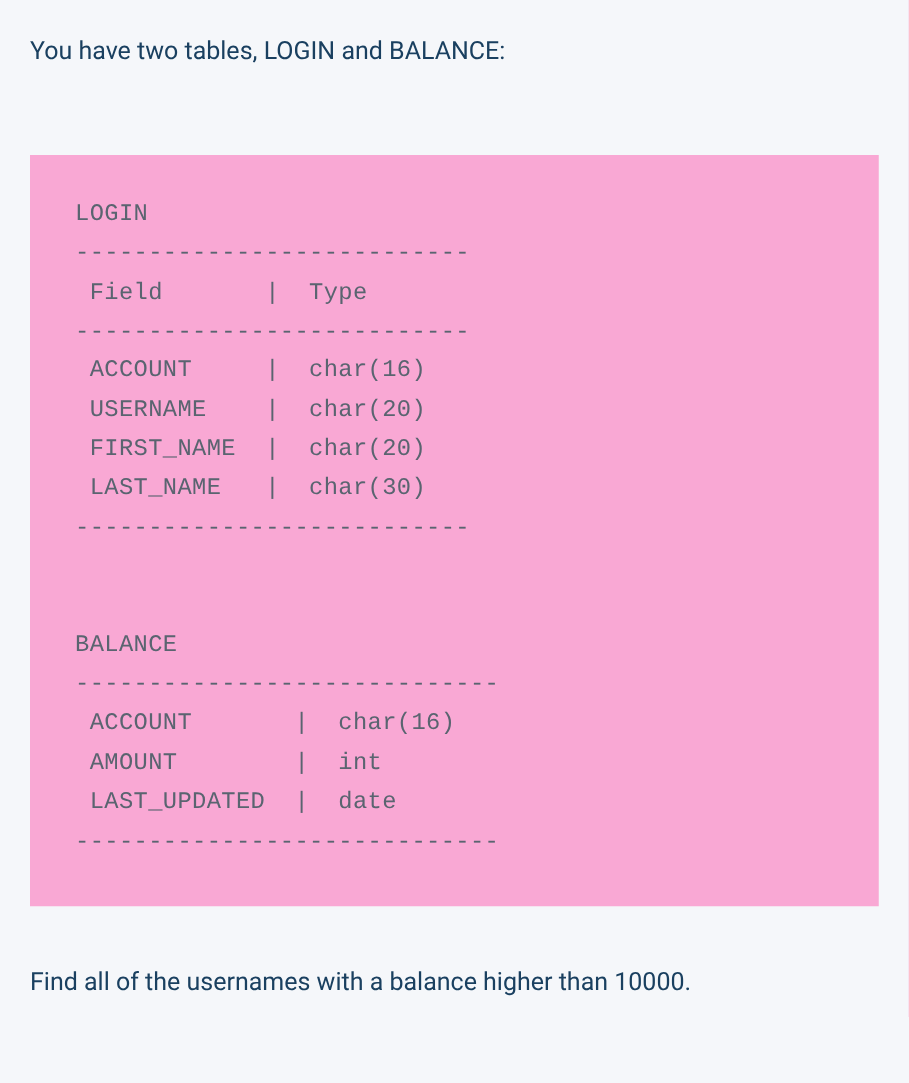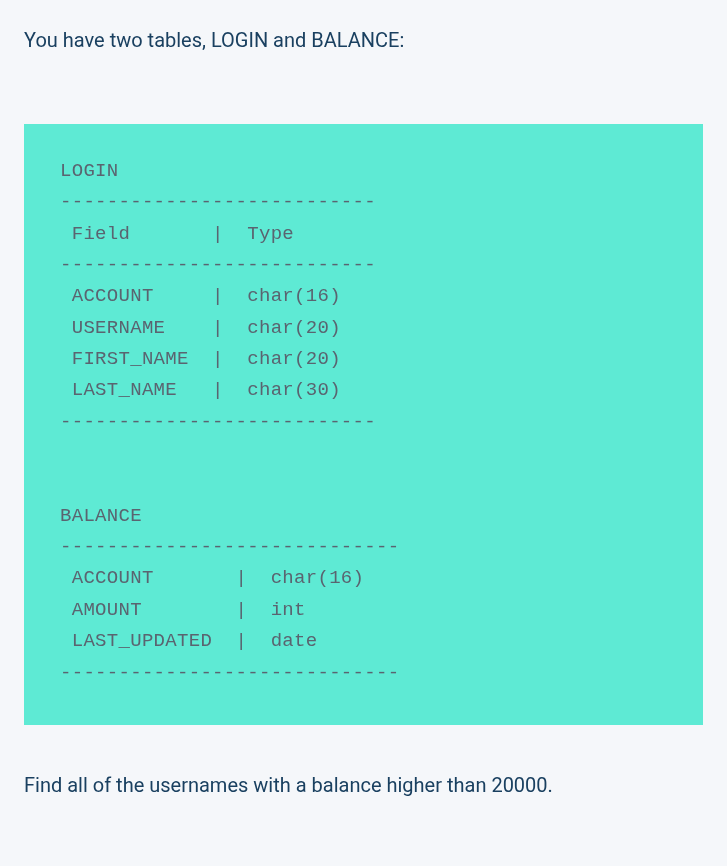--- a/index.html
+++ b/index.html
@@ -14,21 +14,21 @@
       font-family: -apple-system, BlinkMacSystemFont, "Segoe UI", Roboto, sans-serif;
       padding: 28px 24px;
     }
     .intro-text {
       color: #1a4060;
       font-size: 20px;
       font-weight: 400;
       margin-bottom: 72px;
     }
     .code-block {
-      background: #5eead4;
+      background: #f9a8d4;
       padding: 32px 36px 36px 36px;
       margin-bottom: 48px;
     }
     .code-content {
       font-family: "SF Mono", "Consolas", "Monaco", "Courier New", monospace;
       font-size: 19px;
       color: #5a6470;
       line-height: 1.65;
       white-space: pre;
       letter-spacing: 0.3px;
@@ -57,13 +57,13 @@
 
 
 BALANCE
 -----------------------------
  ACCOUNT       |  char(16)
  AMOUNT        |  int
  LAST_UPDATED  |  date
 -----------------------------</div>
 </div>
 
-<div class="final-text">Find all of the usernames with a balance higher than 20000.</div>
+<div class="final-text">Find all of the usernames with a balance higher than 10000.</div>
 
 </body></html>

